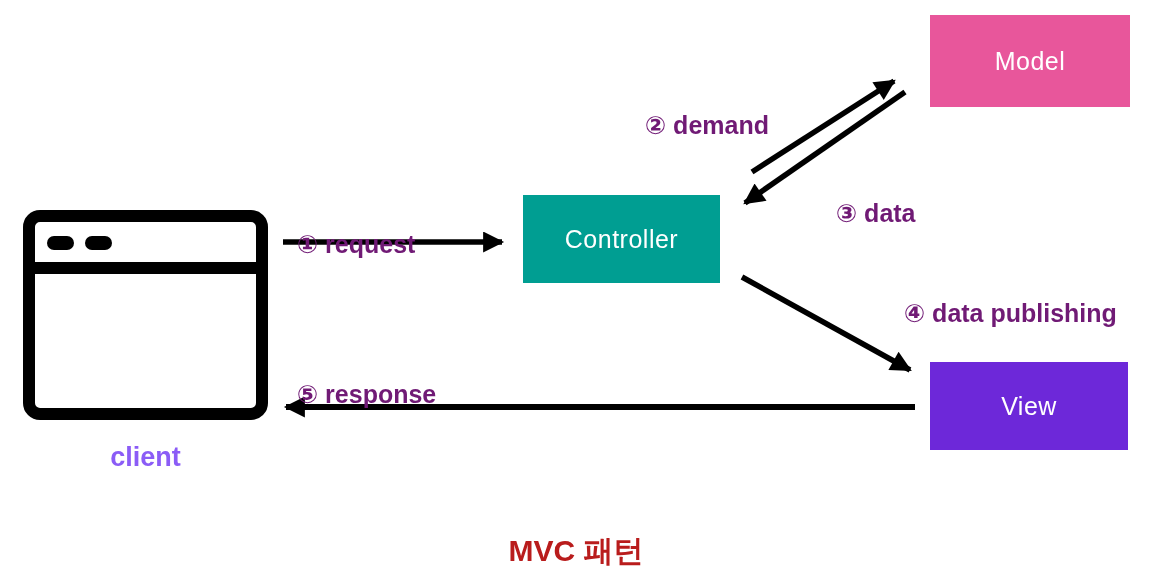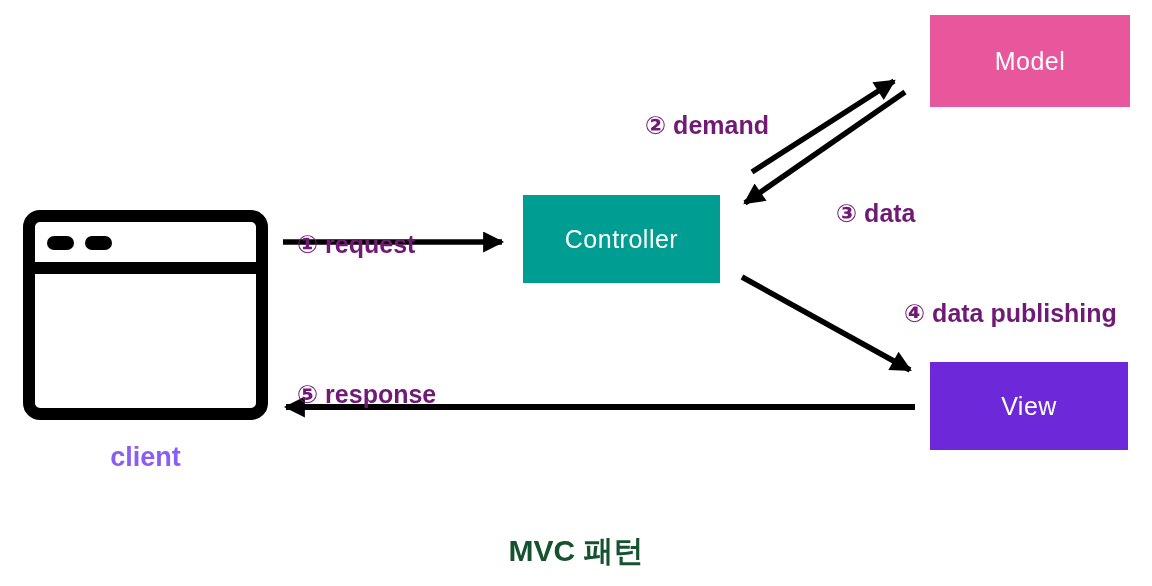--- a/index.html
+++ b/index.html
@@ -61,21 +61,21 @@
     color: #8b5cf6;
     font-size: 27px;
     font-weight: 700;
   }
   .diagram-title {
     position: absolute;
     left: 0;
     top: 531px;
     width: 1152px;
     text-align: center;
-    color: #14532d;
+    color: #b91c1c;
     font-size: 30px;
     font-weight: 700;
   }
 </style>
 </head>
 <body>
 
 <div class="canvas">
 
   <svg class="arrow-layer" viewBox="0 0 1152 586" xmlns="http://www.w3.org/2000/svg">

